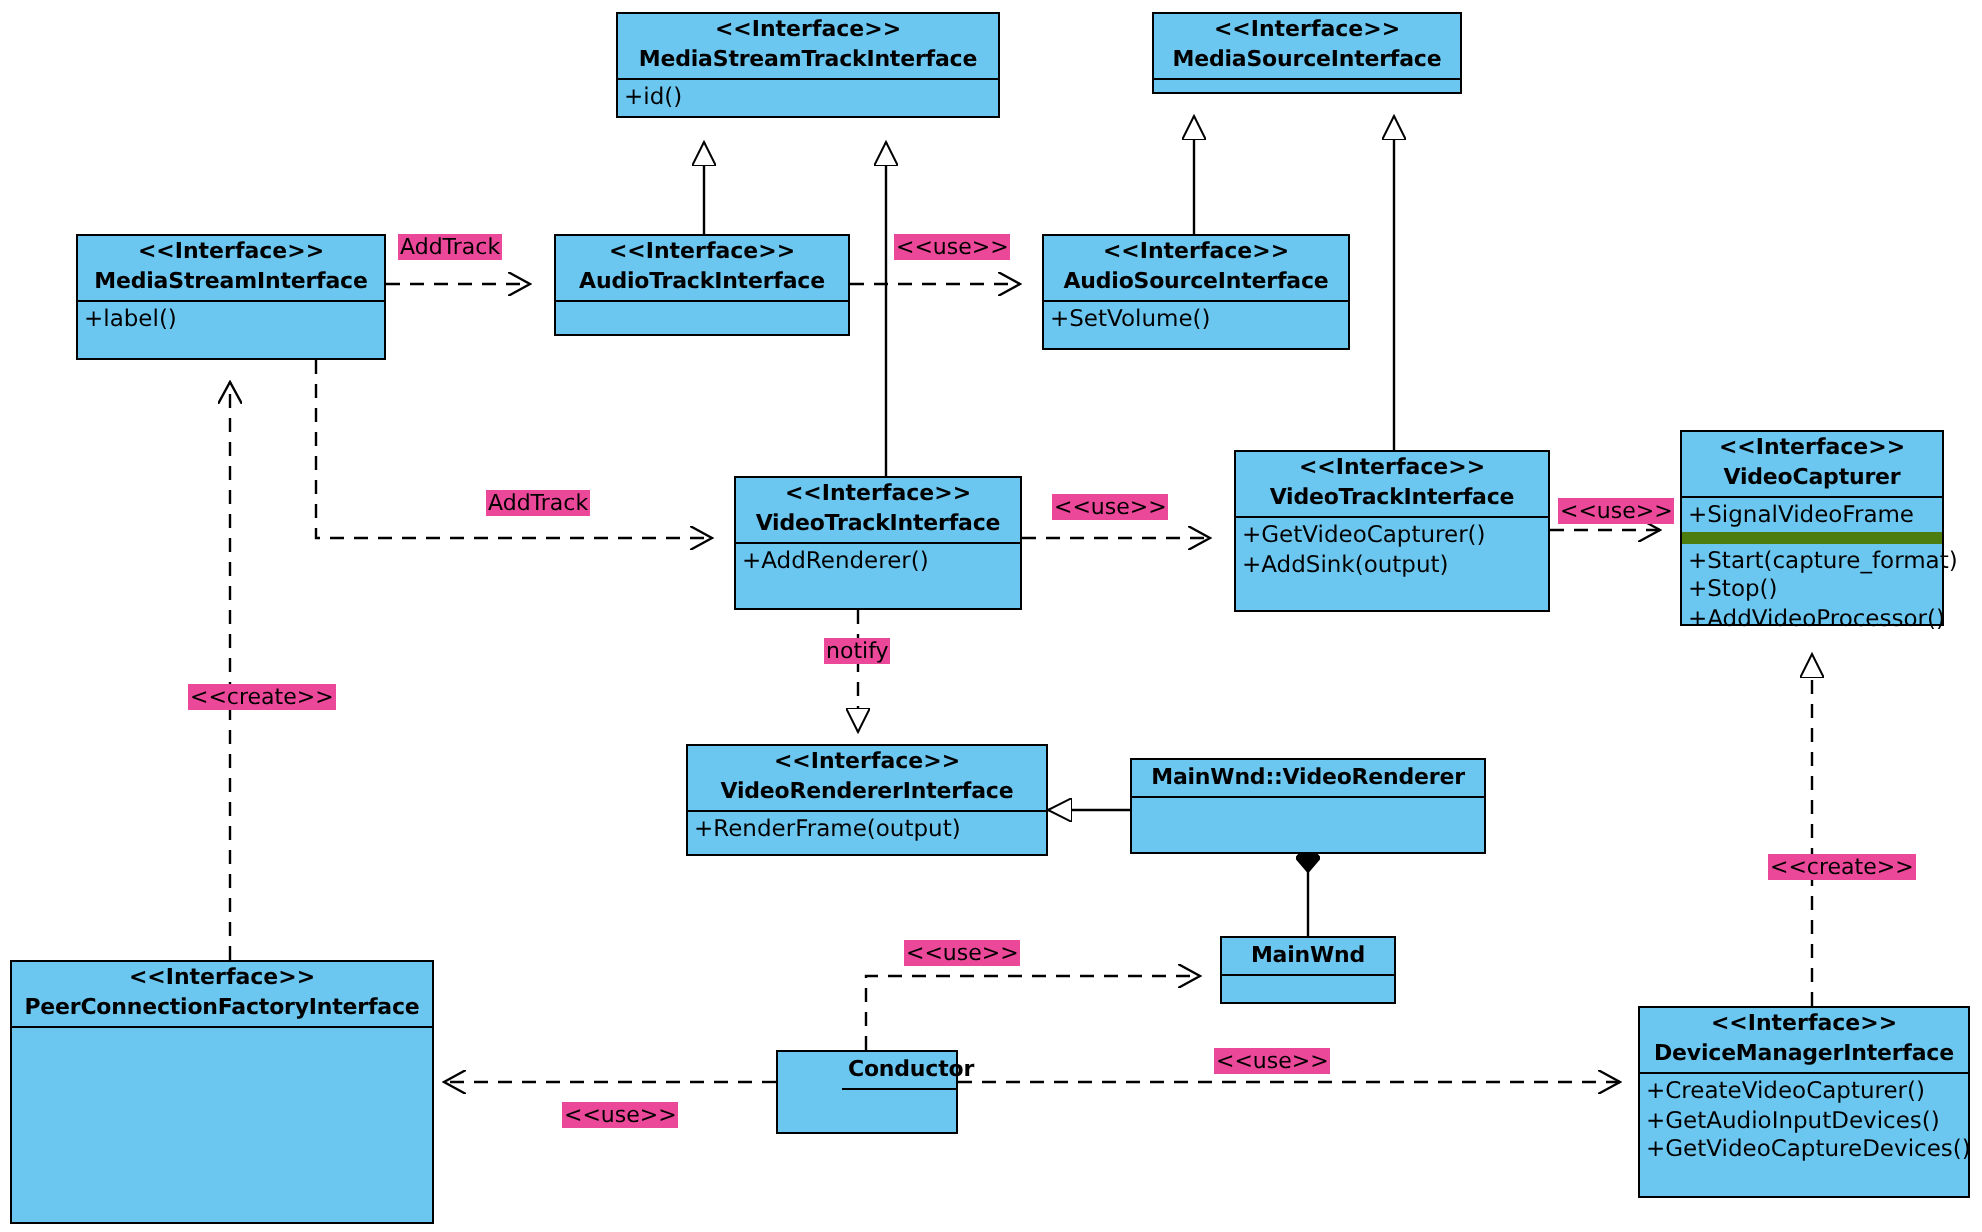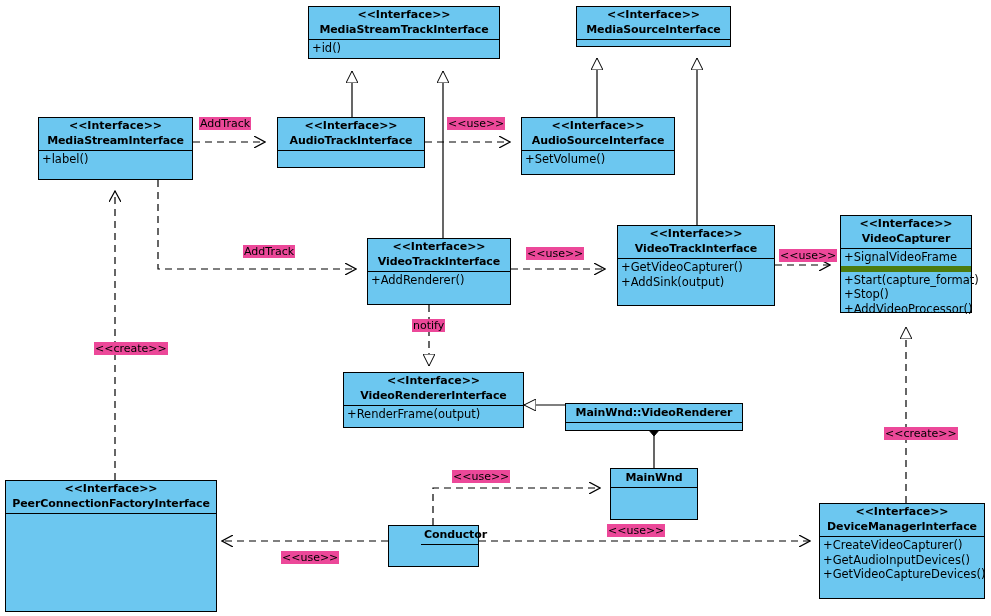--- a/index.html
+++ b/index.html
@@ -248,28 +248,28 @@
   <div class="uml-box" style="left:343px; top:372px; width:181px; height:56px;">
     <div class="uml-head">
       <span class="stereo">&lt;&lt;Interface&gt;&gt;</span>
       <span class="cname">VideoRendererInterface</span>
     </div>
     <div class="uml-compartment">
       <span class="member">+RenderFrame(output)</span>
     </div>
   </div>
 
-  <div class="uml-box" style="left:565px; top:379px; width:178px; height:28px;margin-top:24px;">
+  <div class="uml-box" style="left:565px; top:379px; width:178px; height:48px;">
     <div class="uml-head">
       <span class="cname">MainWnd::VideoRenderer</span>
     </div>
     <div class="uml-compartment"></div>
   </div>
 
-  <div class="uml-box" style="left:610px; top:468px; width:88px; height:52px;">
+  <div class="uml-box" style="left:610px; top:468px; width:88px; height:34px;">
     <div class="uml-head">
       <span class="cname">MainWnd</span>
     </div>
     <div class="uml-compartment"></div>
   </div>
 
   <div class="uml-box" style="left:388px; top:525px; width:91px; height:42px;padding-left:32px;">
     <div class="uml-head">
       <span class="cname">Conductor</span>
     </div>

